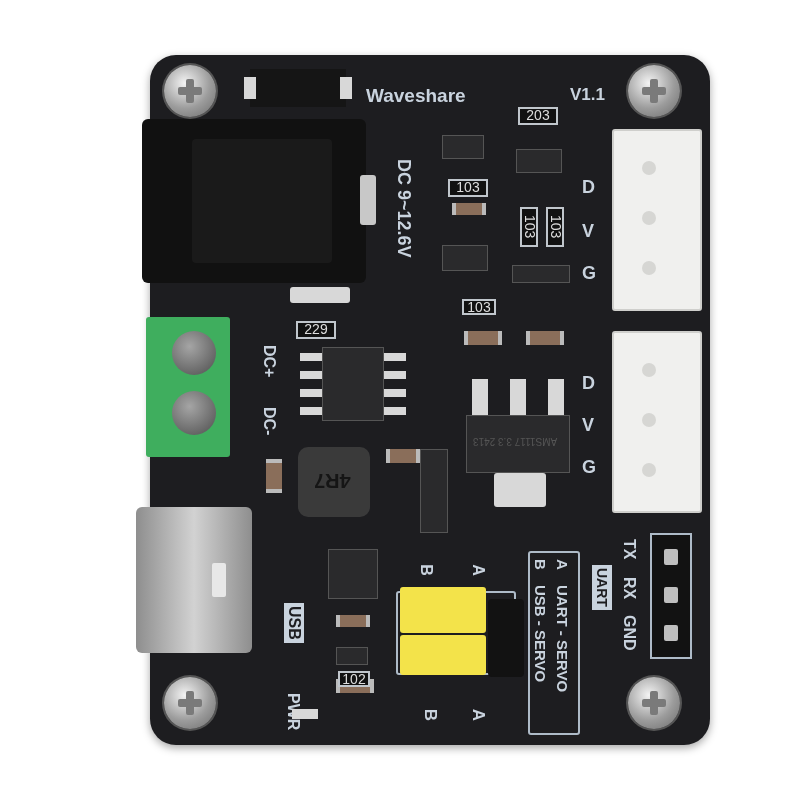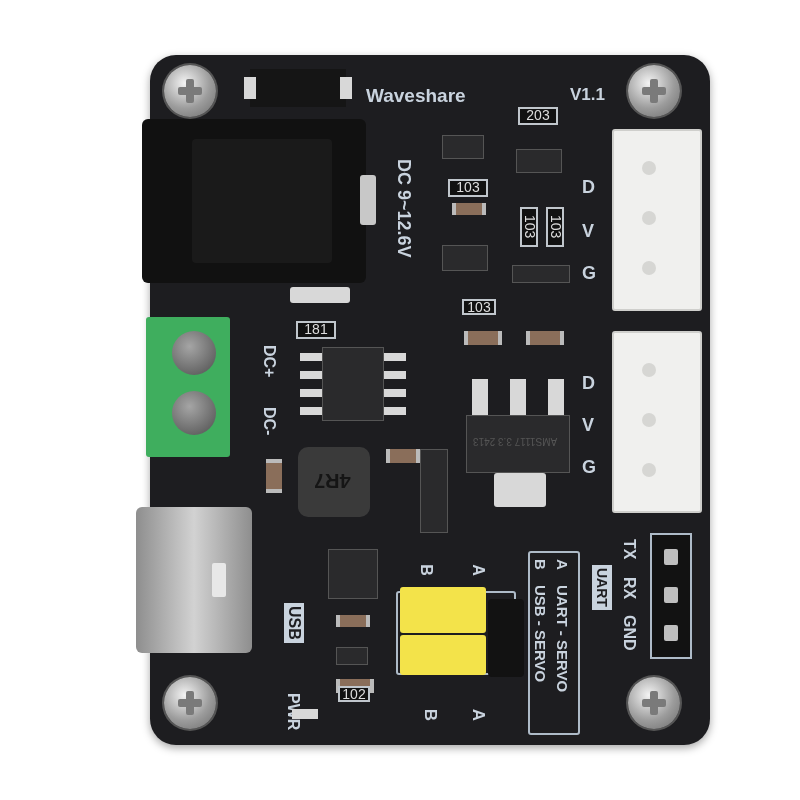--- a/index.html
+++ b/index.html
@@ -72,21 +72,21 @@
   <div class="silk" style="left:432px;top:360px;font-size:18px;">V</div>
   <div class="silk" style="left:432px;top:402px;font-size:18px;">G</div>
 
   <div style="position:absolute;left:-4px;top:262px;width:84px;height:140px;background:#3fae5e;border-radius:3px;">
     <div style="position:absolute;left:26px;top:14px;width:44px;height:44px;border-radius:50%;background:radial-gradient(circle at 40% 35%,#a5a5a5,#4d4d4d);"></div>
     <div style="position:absolute;left:26px;top:74px;width:44px;height:44px;border-radius:50%;background:radial-gradient(circle at 40% 35%,#a5a5a5,#4d4d4d);"></div>
   </div>
   <div class="silk" style="left:110px;top:290px;font-size:16px;writing-mode:vertical-rl;">DC+</div>
   <div class="silk" style="left:110px;top:352px;font-size:16px;writing-mode:vertical-rl;">DC-</div>
 
-  <div class="res" style="left:146px;top:266px;width:36px;height:14px;">181</div>
+  <div class="res" style="left:146px;top:266px;width:36px;height:14px;">229</div>
   <div class="smd" style="left:172px;top:292px;width:60px;height:72px;"></div>
   <div class="pad" style="left:150px;top:298px;width:22px;height:8px;"></div>
   <div class="pad" style="left:150px;top:316px;width:22px;height:8px;"></div>
   <div class="pad" style="left:150px;top:334px;width:22px;height:8px;"></div>
   <div class="pad" style="left:150px;top:352px;width:22px;height:8px;"></div>
   <div class="pad" style="left:234px;top:298px;width:22px;height:8px;"></div>
   <div class="pad" style="left:234px;top:316px;width:22px;height:8px;"></div>
   <div class="pad" style="left:234px;top:334px;width:22px;height:8px;"></div>
   <div class="pad" style="left:234px;top:352px;width:22px;height:8px;"></div>
 
@@ -109,21 +109,21 @@
   <div style="position:absolute;left:-14px;top:452px;width:116px;height:146px;background:linear-gradient(90deg,#8e8e8e,#d2d2d2 50%,#8e8e8e);border-radius:6px;">
     <div style="position:absolute;left:76px;top:56px;width:14px;height:34px;background:#e8e8e8;border-radius:2px;"></div>
   </div>
   <div class="silk" style="left:134px;top:548px;font-size:16px;writing-mode:vertical-rl;background:#c9d3de;color:#1d1d20;padding:3px 1px;">USB</div>
   <div class="silk" style="left:134px;top:638px;font-size:16px;writing-mode:vertical-rl;">PWR</div>
 
   <div class="smd" style="left:178px;top:494px;width:48px;height:48px;"></div>
   <div class="cap" style="left:186px;top:560px;width:26px;height:12px;"></div>
   <div class="smd" style="left:186px;top:592px;width:30px;height:16px;"></div>
   <div class="cap" style="left:186px;top:624px;width:30px;height:14px;"></div>
-  <div class="res" style="left:188px;top:631px;width:28px;height:12px;">102</div>
+  <div class="res" style="left:188px;top:616px;width:28px;height:12px;">102</div>
   <div class="pad" style="left:142px;top:654px;width:26px;height:10px;"></div>
 
   <div class="outline" style="left:246px;top:536px;width:116px;height:80px;"></div>
   <div style="position:absolute;left:250px;top:532px;width:86px;height:46px;background:#f3e34a;border-radius:3px;"></div>
   <div style="position:absolute;left:250px;top:580px;width:86px;height:40px;background:#f3e34a;border-radius:3px;"></div>
   <div class="hdr" style="left:338px;top:544px;width:36px;height:78px;border:none;border-radius:4px;"></div>
   <div class="silk" style="left:270px;top:506px;font-size:16px;transform:rotate(90deg);">B</div>
   <div class="silk" style="left:322px;top:506px;font-size:16px;transform:rotate(90deg);">A</div>
   <div class="silk" style="left:274px;top:650px;font-size:17px;transform:rotate(90deg);">B</div>
   <div class="silk" style="left:322px;top:650px;font-size:17px;transform:rotate(90deg);">A</div>

